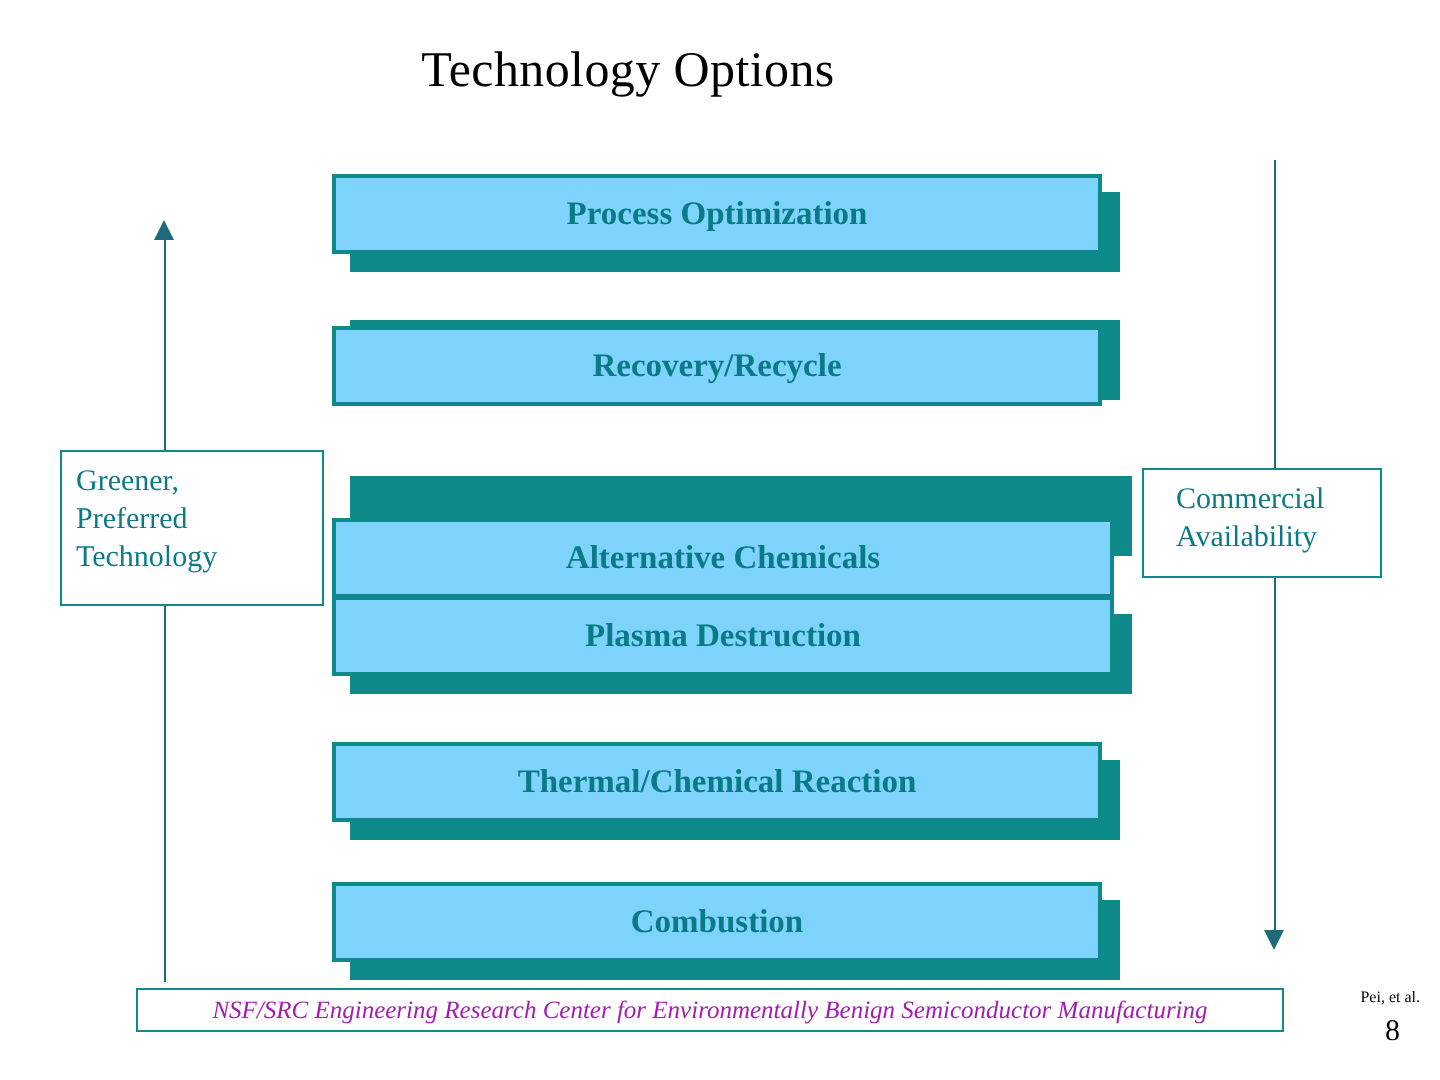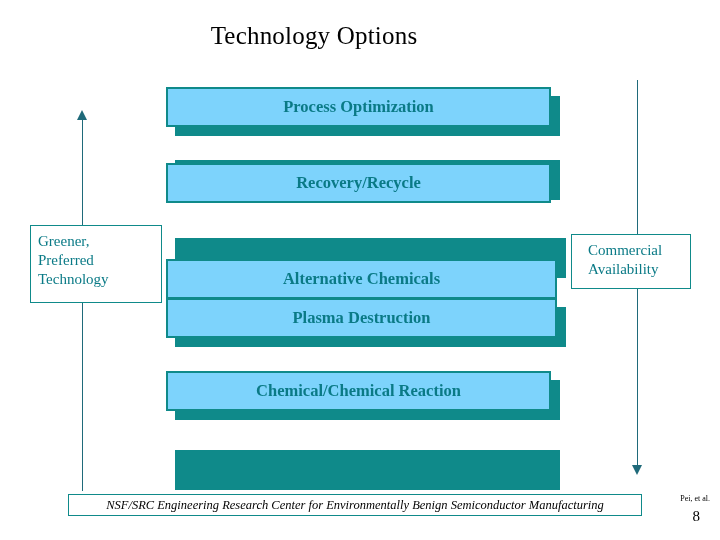--- a/index.html
+++ b/index.html
@@ -95,21 +95,21 @@
   
   .footer-banner {
     position: absolute;
     box-sizing: border-box;
     left: 68px;
     top: 494px;
     width: 574px;
     height: 22px;
     border: 1px solid #0f8a8a;
     background: #ffffff;
-    color: #000000;
+    color: #a21caf;
     font-family: "Liberation Serif", serif;
     font-style: italic;
     font-size: 12.5px;
     display: flex;
     align-items: center;
     justify-content: center;
     text-align: center;
     z-index: 4;
   }
 
@@ -160,24 +160,27 @@
     <span>Alternative Chemicals</span>
   </div>
 
   <div class="opt-shadow" style="left: 175px; top: 307px; width: 391px; height: 40px;"></div>
   <div class="opt-box" style="left: 166px; top: 298px; width: 391px; height: 40px;">
     <span>Plasma Destruction</span>
   </div>
 
   <div class="opt-shadow" style="left: 175px; top: 380px; width: 385px; height: 40px;"></div>
   <div class="opt-box" style="left: 166px; top: 371px; width: 385px; height: 40px;">
-    <span>Chemical/Chemical Reaction</span>
+    <span>Thermal/Chemical Reaction</span>
   </div>
 
   <div class="opt-shadow" style="left: 175px; top: 450px; width: 385px; height: 40px;"></div>
+  <div class="opt-box" style="left: 166px; top: 441px; width: 385px; height: 40px;">
+    <span>Combustion</span>
+  </div>
 
   <div class="side-box" style="left: 18px; top: 225px; width: 132px; height: 78px; margin-left: 12px;">
     <div>Greener,</div>
     <div>Preferred</div>
     <div>Technology</div>
   </div>
 
   <div class="side-box" style="left: 571px; top: 234px; width: 120px; height: 55px; padding-left: 16px;">
     <div>Commercial</div>
     <div>Availability</div>

